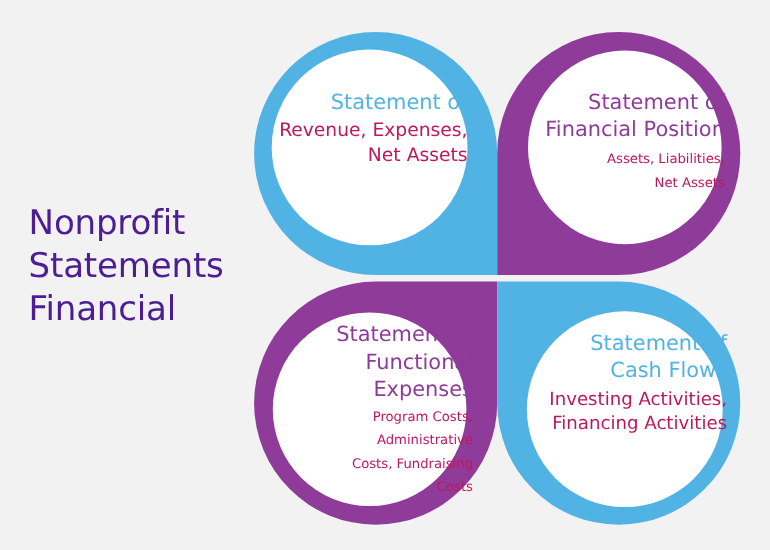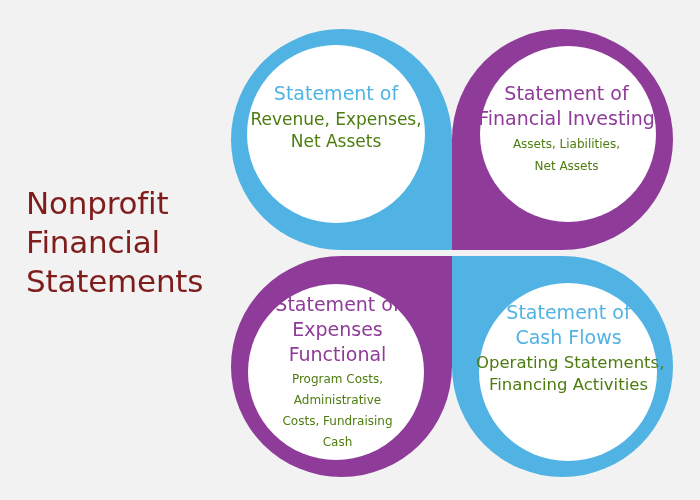--- a/index.html
+++ b/index.html
@@ -23,21 +23,21 @@
     width: 700px;
     height: 500px;
   }
 
   
   #title-block {
     position: absolute;
     left: 26px;
     top: 184px;
     width: 200px;
-    color: #7f1d1d;
+    color: #4c1d95;
     font-size: 31px;
     line-height: 39px;
     font-weight: 400;
     letter-spacing: -0.2px;
     white-space: nowrap;
   }
   #title-block .tline { display: block; }
 
   
   .petal {
@@ -85,39 +85,39 @@
 
   
   .petal-tl { left: 231px; top: 29px; }
   .petal-tr { left: 452px; top: 29px; }
   .petal-bl { left: 231px; top: 256px; }
   .petal-br { left: 452px; top: 256px; }
 
   
   .petal-text {
     position: absolute;
-    text-align: center;
+    text-align: right;
     box-sizing: border-box;
     pointer-events: none;
   }
   .petal-tl .petal-text { left: 16px; right: 27px; top: 52px; }
   .petal-tr .petal-text { left: 22px; right: 14px; top: 52px; }
   .petal-bl .petal-text { left: 14px; right: 22px; top: 36px; }
   .petal-br .petal-text { left: 24px; right: 12px; top: 44px; }
 
   .petal-heading {
     font-size: 19px;
     line-height: 25px;
     font-weight: 400;
   }
   .petal-body {
     font-size: 17px;
     line-height: 22px;
     font-weight: 400;
-    color: #4d7c0f;
+    color: #be185d;
     margin-top: 2px;
   }
   .heading-blue { color: #51b3e4; }
   .heading-purple { color: #8f3b99; }
 
   .petal-heading .hline,
   .petal-body .bline { display: block; white-space: nowrap; }
 
   
   .petal-tr .petal-heading { font-size: 19px; }
@@ -125,22 +125,22 @@
   .petal-bl .petal-body { font-size: 12px; line-height: 21px; }
   .petal-br .petal-body { font-size: 16.5px; line-height: 22px; }
 </style>
 </head>
 <body>
 
 <div id="canvas">
 
   <div id="title-block">
     <span class="tline">Nonprofit</span>
+    <span class="tline">Statements</span>
     <span class="tline">Financial</span>
-    <span class="tline">Statements</span>
   </div>
 
   <div class="petal petal-tl">
     <div class="ring"></div>
     <div class="inner"></div>
     <div class="petal-text">
       <div class="petal-heading heading-blue">
         <span class="hline">Statement of</span>
       </div>
       <div class="petal-body">
@@ -149,55 +149,55 @@
       </div>
     </div>
   </div>
 
   <div class="petal petal-tr">
     <div class="ring"></div>
     <div class="inner"></div>
     <div class="petal-text">
       <div class="petal-heading heading-purple">
         <span class="hline">Statement of</span>
-        <span class="hline">Financial Investing</span>
+        <span class="hline">Financial Position</span>
       </div>
       <div class="petal-body">
         <span class="bline">Assets, Liabilities,</span>
         <span class="bline">Net Assets</span>
       </div>
     </div>
   </div>
 
   <div class="petal petal-bl">
     <div class="ring"></div>
     <div class="inner"></div>
     <div class="petal-text">
       <div class="petal-heading heading-purple">
         <span class="hline">Statement of</span>
+        <span class="hline">Functional</span>
         <span class="hline">Expenses</span>
-        <span class="hline">Functional</span>
       </div>
       <div class="petal-body">
         <span class="bline">Program Costs,</span>
         <span class="bline">Administrative</span>
         <span class="bline">Costs, Fundraising</span>
-        <span class="bline">Cash</span>
+        <span class="bline">Costs</span>
       </div>
     </div>
   </div>
 
   <div class="petal petal-br">
     <div class="ring"></div>
     <div class="inner"></div>
     <div class="petal-text">
       <div class="petal-heading heading-blue">
         <span class="hline">Statement of</span>
         <span class="hline">Cash Flows</span>
       </div>
       <div class="petal-body">
-        <span class="bline">Operating Statements,</span>
+        <span class="bline">Investing Activities,</span>
         <span class="bline">Financing Activities</span>
       </div>
     </div>
   </div>
 
 </div>
 
 </body></html>

